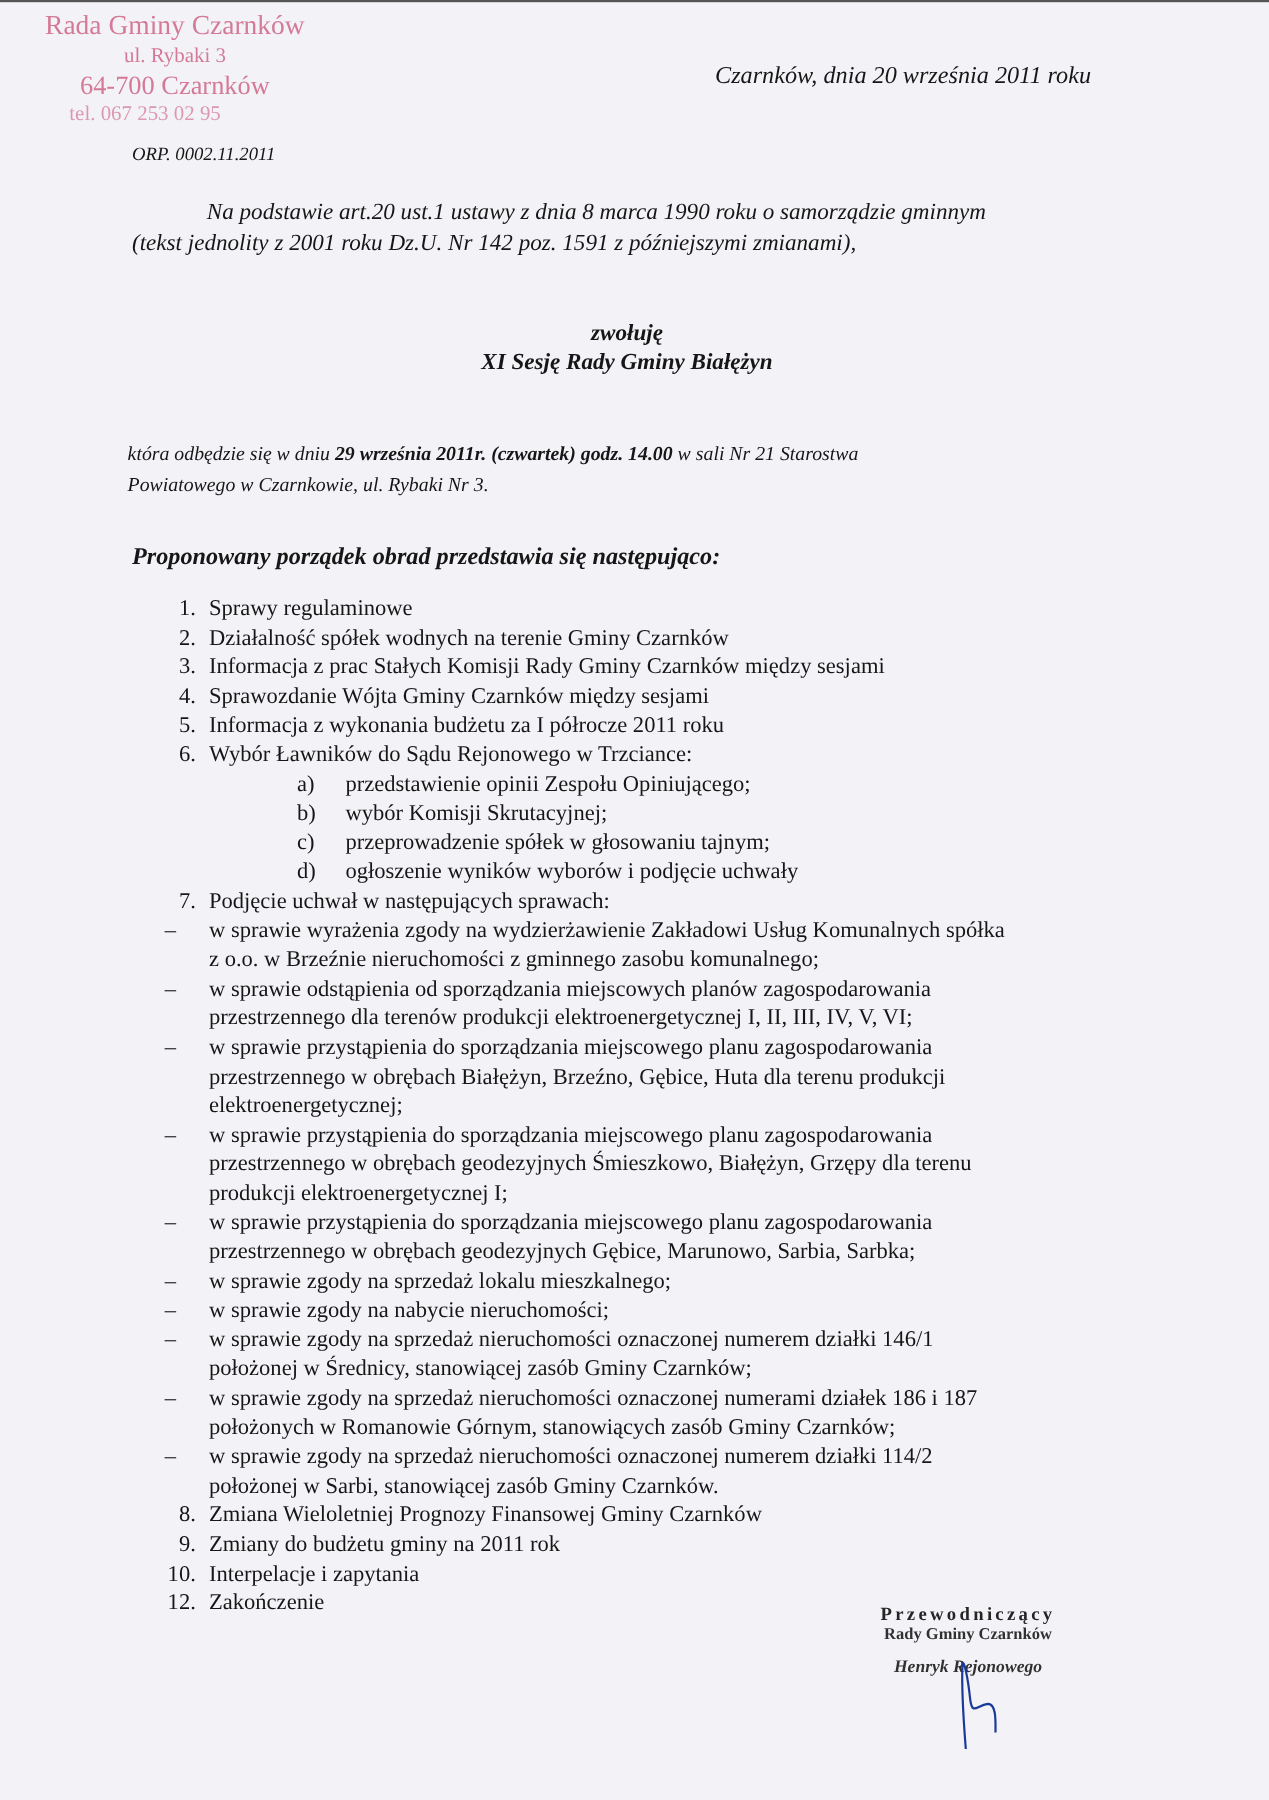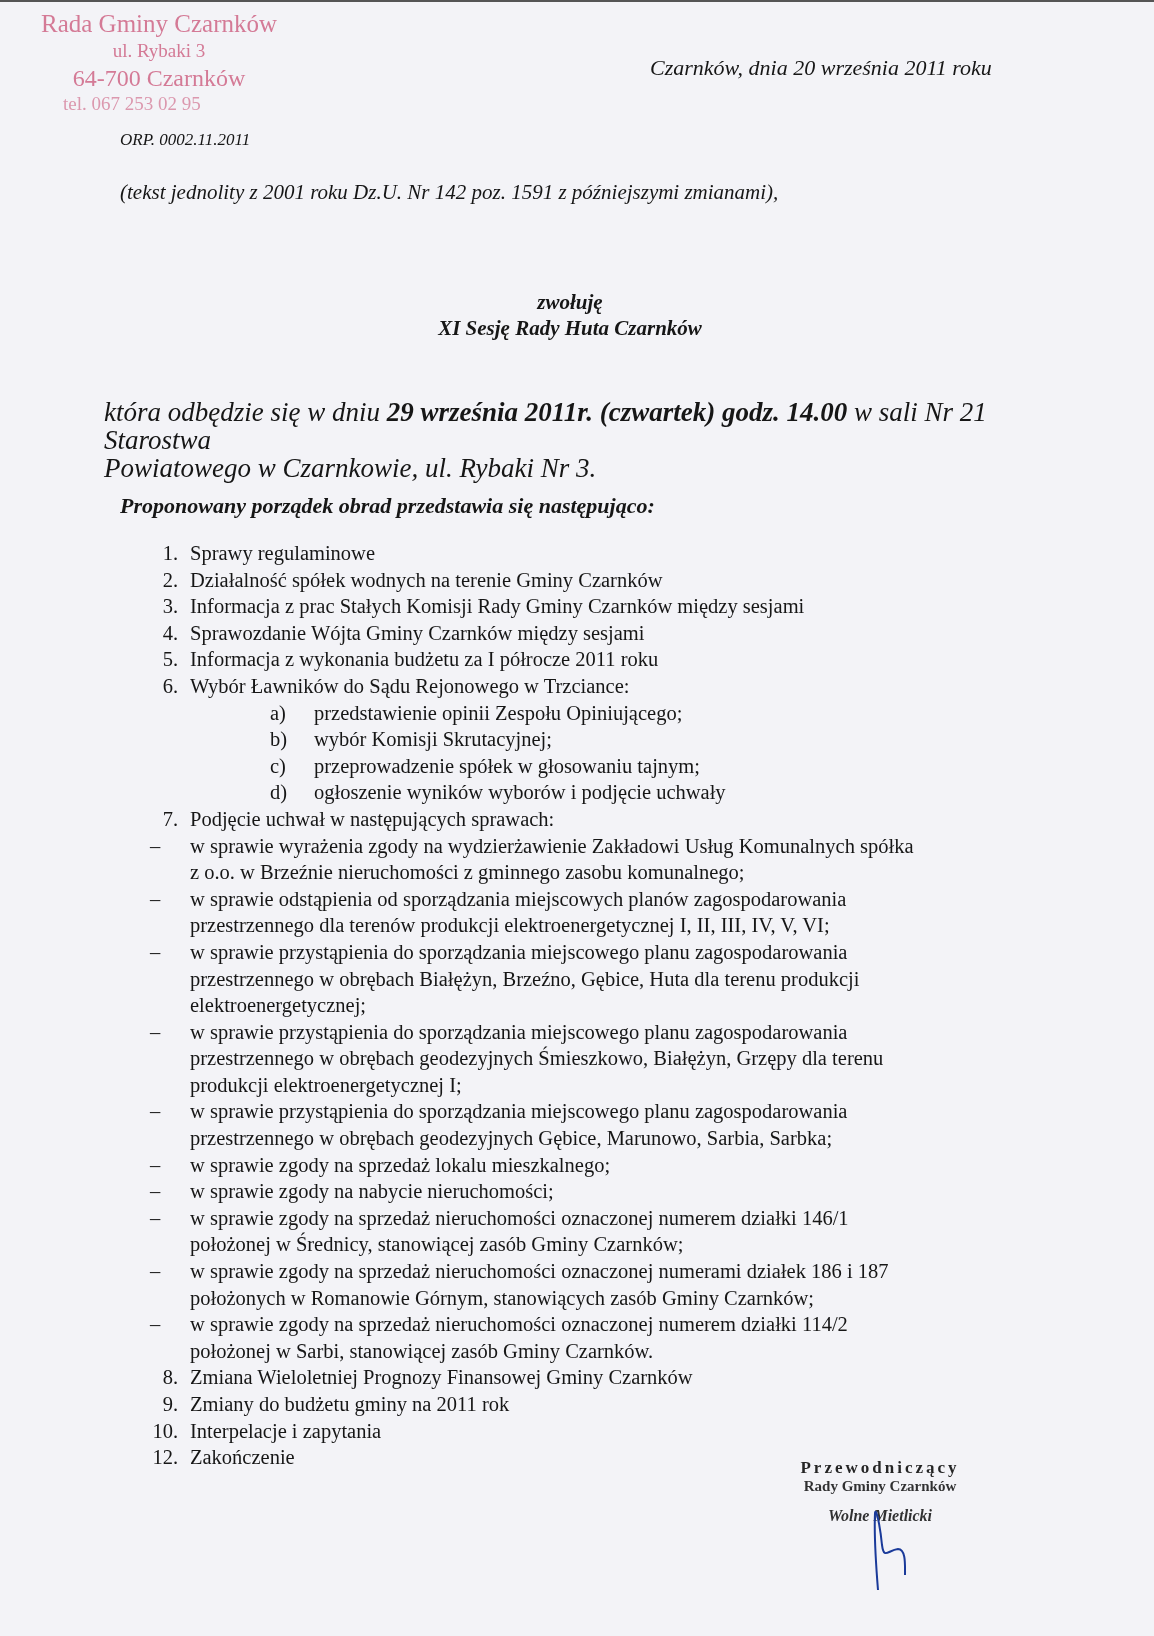--- a/index.html
+++ b/index.html
@@ -15,21 +15,21 @@
   .stamp-top .l1 { font-size: 25px; line-height: 30px; }
   .stamp-top .l2 { font-size: 19px; line-height: 24px; }
   .stamp-top .l3 { font-size: 24px; line-height: 30px; }
   .stamp-top .l4 { font-size: 19px; line-height: 22px; opacity: .75; text-align: left; padding-left: 35px; }
   .ref { position: absolute; left: 120px; top: 130px; font-style: italic; font-size: 17px; }
   .date { position: absolute; left: 650px; top: 55px; font-style: italic; font-size: 22px; }
   .intro { position: absolute; left: 120px; top: 178px; width: 900px; font-style: italic; font-size: 21px; line-height: 28px; }
   .intro .indent { padding-left: 68px; }
   .center { position: absolute; left: 120px; width: 900px; text-align: center; font-style: italic; font-weight: bold; font-size: 21px; }
   .c1 { top: 290px; } .c2 { top: 316px; }
-  .session { position: absolute; left: 104px; top: 398px; width: 920px; font-style: italic; font-size: 27px; line-height: 28px; }
+  .session { position: absolute; left: 116px; top: 398px; width: 920px; font-style: italic; font-size: 18px; line-height: 28px; }
   .agenda-title { position: absolute; left: 120px; top: 493px; font-style: italic; font-weight: bold; font-size: 22px; }
   .list { position: absolute; left: 120px; top: 540px; width: 920px; font-size: 20.5px; line-height: 26.6px; }
   .row { display: flex; }
   .num { width: 70px; text-align: right; padding-right: 12px; box-sizing: border-box; flex: none; }
   .sub { padding-left: 150px; display: flex; }
   .sub .lt { width: 44px; flex: none; }
   .dash { width: 70px; text-align: center; flex: none; padding-left: 0; }
   .txt { flex: 1; }
   .sig { position: absolute; left: 760px; top: 1458px; width: 240px; text-align: center; color: #000000; font-family: "Liberation Serif", serif; }
   .sig .s1 { font-size: 17px; letter-spacing: 3px; font-weight: bold; opacity: .85; }
@@ -46,25 +46,26 @@
   <div class="l1">Rada Gminy Czarnków</div>
   <div class="l2">ul. Rybaki 3</div>
   <div class="l3">64-700 Czarnków</div>
   <div class="l4">tel. 067 253 02 95</div>
 </div>
 
 <div class="ref">ORP. 0002.11.2011</div>
 <div class="date">Czarnków, dnia 20 września 2011 roku</div>
 
 <div class="intro">
+  <div class="indent">Na podstawie art.20 ust.1 ustawy z dnia 8 marca 1990 roku o samorządzie gminnym</div>
   <div>(tekst jednolity z 2001 roku Dz.U. Nr 142 poz. 1591 z późniejszymi zmianami),</div>
 </div>
 
 <div class="center c1">zwołuję</div>
-<div class="center c2">XI Sesję Rady Huta Czarnków</div>
+<div class="center c2">XI Sesję Rady Gminy Białężyn</div>
 
 <div class="session">
   <div><span>która odbędzie się w dniu </span><b>29 września 2011r. (czwartek) godz. 14.00</b><span> w sali Nr 21 Starostwa</span></div>
   <div>Powiatowego w Czarnkowie, ul. Rybaki Nr 3.</div>
 </div>
 
 <div class="agenda-title">Proponowany porządek obrad przedstawia się następująco:</div>
 
 <div class="list" id="agenda">
     <div class="row">
@@ -195,17 +196,17 @@
     </div>
     <div class="row">
       <span class="num">12.</span>
       <span class="txt">Zakończenie</span>
     </div>
   </div>
 
 <div class="sig">
   <div class="s1">Przewodniczący</div>
   <div class="s2">Rady Gminy Czarnków</div>
-  <div class="s3">Wolne Mietlicki</div>
+  <div class="s3">Henryk Rejonowego</div>
 </div>
 <svg class="signature" width="70" height="90">
   <path d="M18 85 C16 60 14 30 15 8 C16 2 20 20 22 40 C24 55 28 45 38 44 C46 44 45 60 45 70" stroke="#1a3a9a" stroke-width="2" fill="none"></path>
 </svg>
 
 </body></html>

